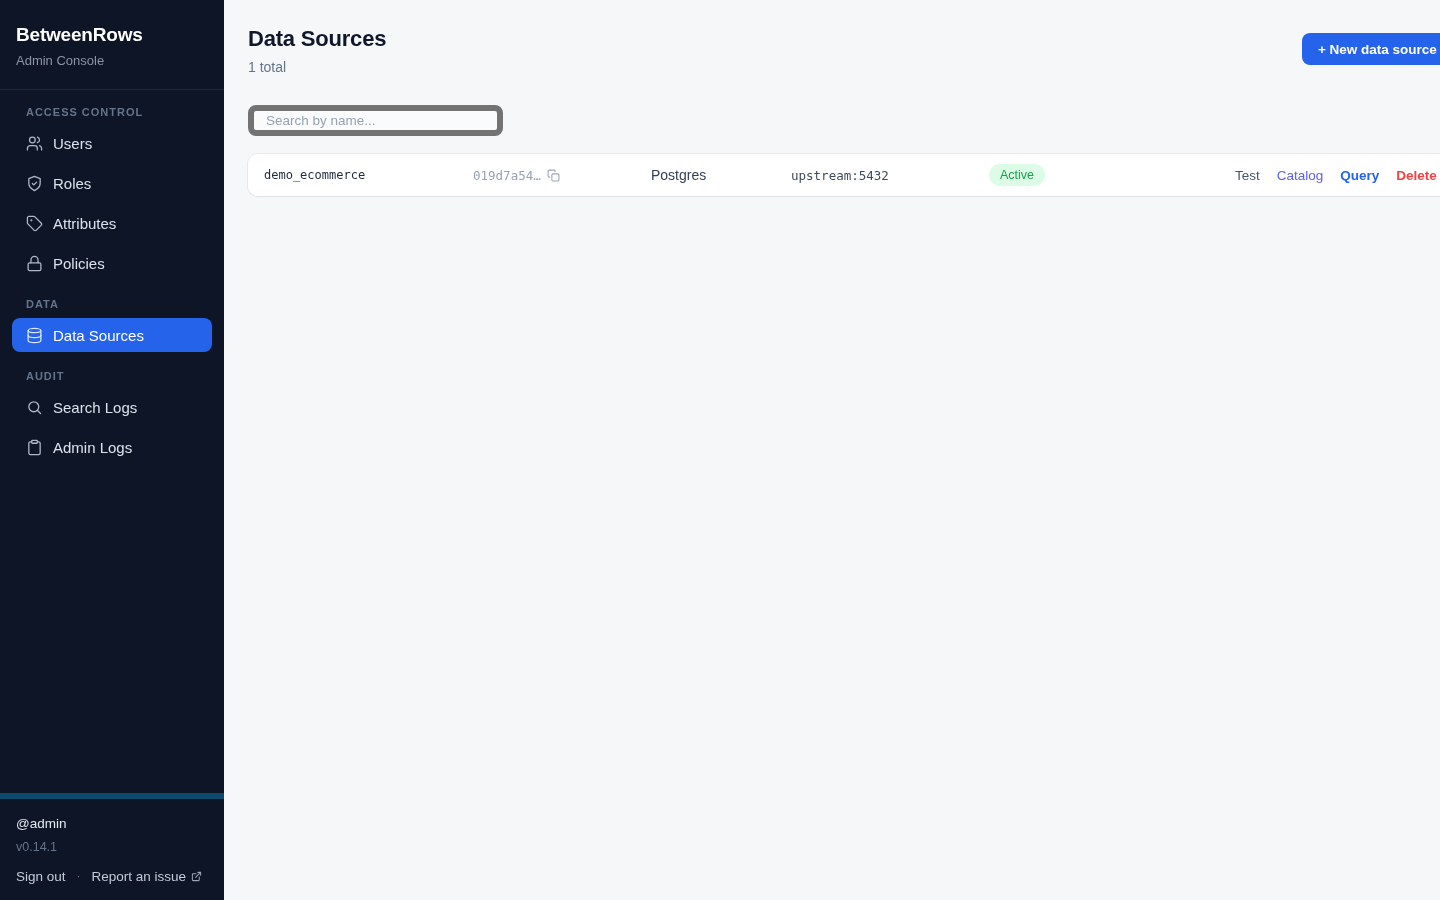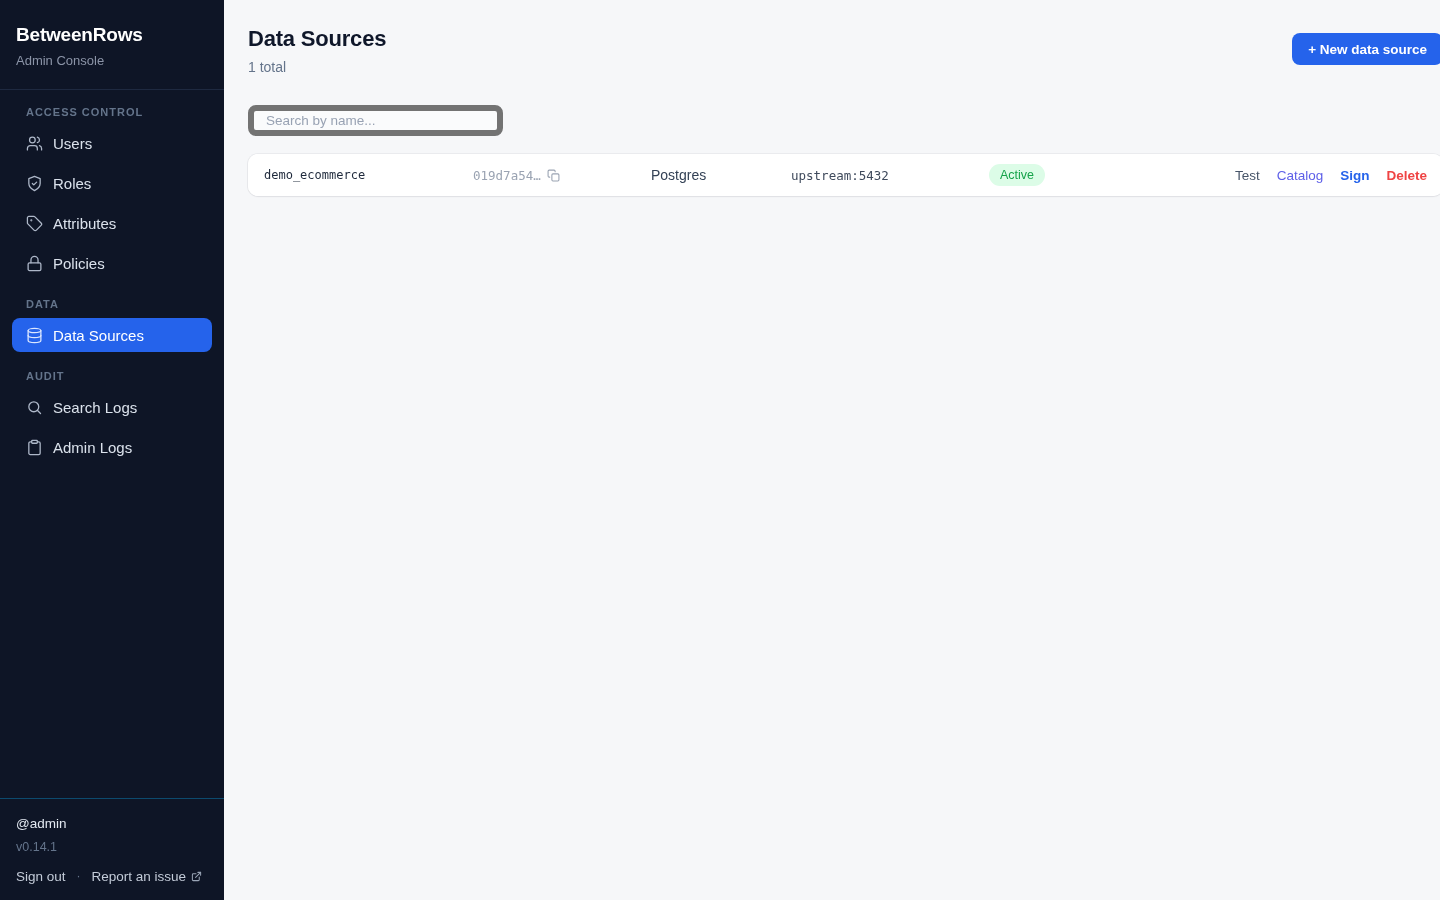--- a/index.html
+++ b/index.html
@@ -33,21 +33,21 @@
   .nav-item {
     height: 34px; margin-bottom: 6px;
     display: flex; align-items: center; gap: 10px;
     padding: 0 14px; border-radius: 8px;
     font-size: 15px; color: #dbe2ec; cursor: pointer;
   }
   .nav-item .nicon { color: #aeb8c9; display: flex; }
   .nav-item.active { background: #2563eb; color: #ffffff; }
   .nav-item.active .nicon { color: #dce7ff; }
   .side-spacer { flex: 1; }
-  .side-footer { border-top: 1px solid #0c4a6e; padding: 18px 16px 16px 16px; }
+  .side-footer { border-top: 6px solid #0c4a6e; padding: 18px 16px 16px 16px; }
   .side-user { font-size: 13.5px; color: #e2e8f0; line-height: 14px; }
   .side-version { font-size: 12.5px; color: #64748b; margin-top: 10px; line-height: 13px; }
   .side-links { display: flex; align-items: flex-start; gap: 11px; margin-top: 15px; font-size: 13.5px; color: #c3cbd8; }
   .side-link { cursor: pointer; display: flex; align-items: center; gap: 5px; }
   .side-dot { color: #64748b; font-size: 12px; }
   .ext-icon { color: #9aa5b6; }
 
   
   .main { flex: 1; padding: 26px 24px 0 24px; }
   .main-header { display: flex; justify-content: space-between; align-items: flex-start; }
@@ -253,18 +253,18 @@
         </span>
       </div>
       <div class="col-type cell-type">Postgres</div>
       <div class="col-host cell-host mono">upstream:5432</div>
       <div class="col-status">
         <span class="badge">Active</span>
       </div>
       <div class="col-actions">
         <span class="action action-test">Test</span>
         <span class="action action-catalog">Catalog</span>
-        <span class="action action-edit">Sign</span>
+        <span class="action action-edit">Query</span>
         <span class="action action-delete">Delete</span>
       </div>
     </div>
   </div>
 </main>
 
 </body></html>

